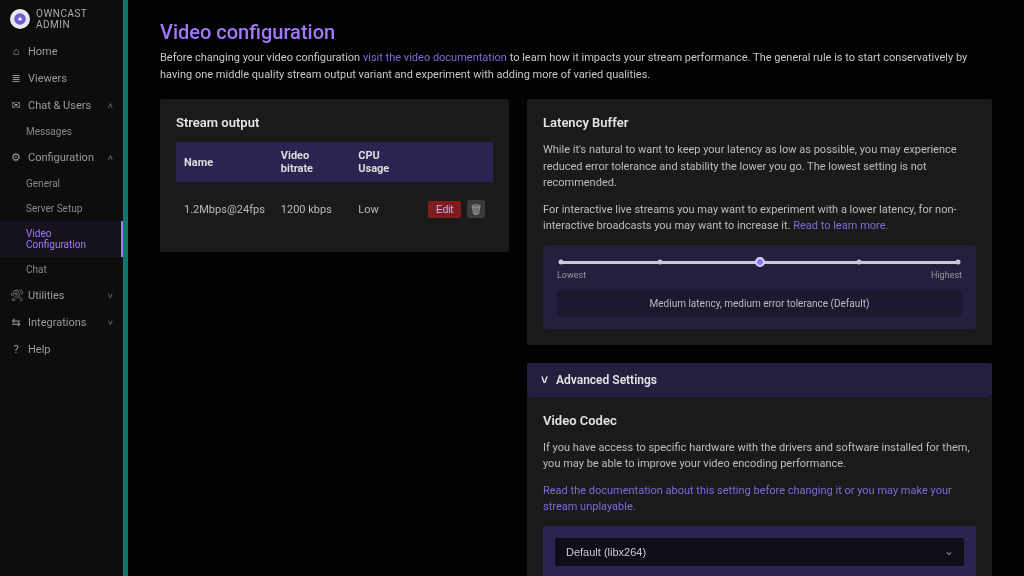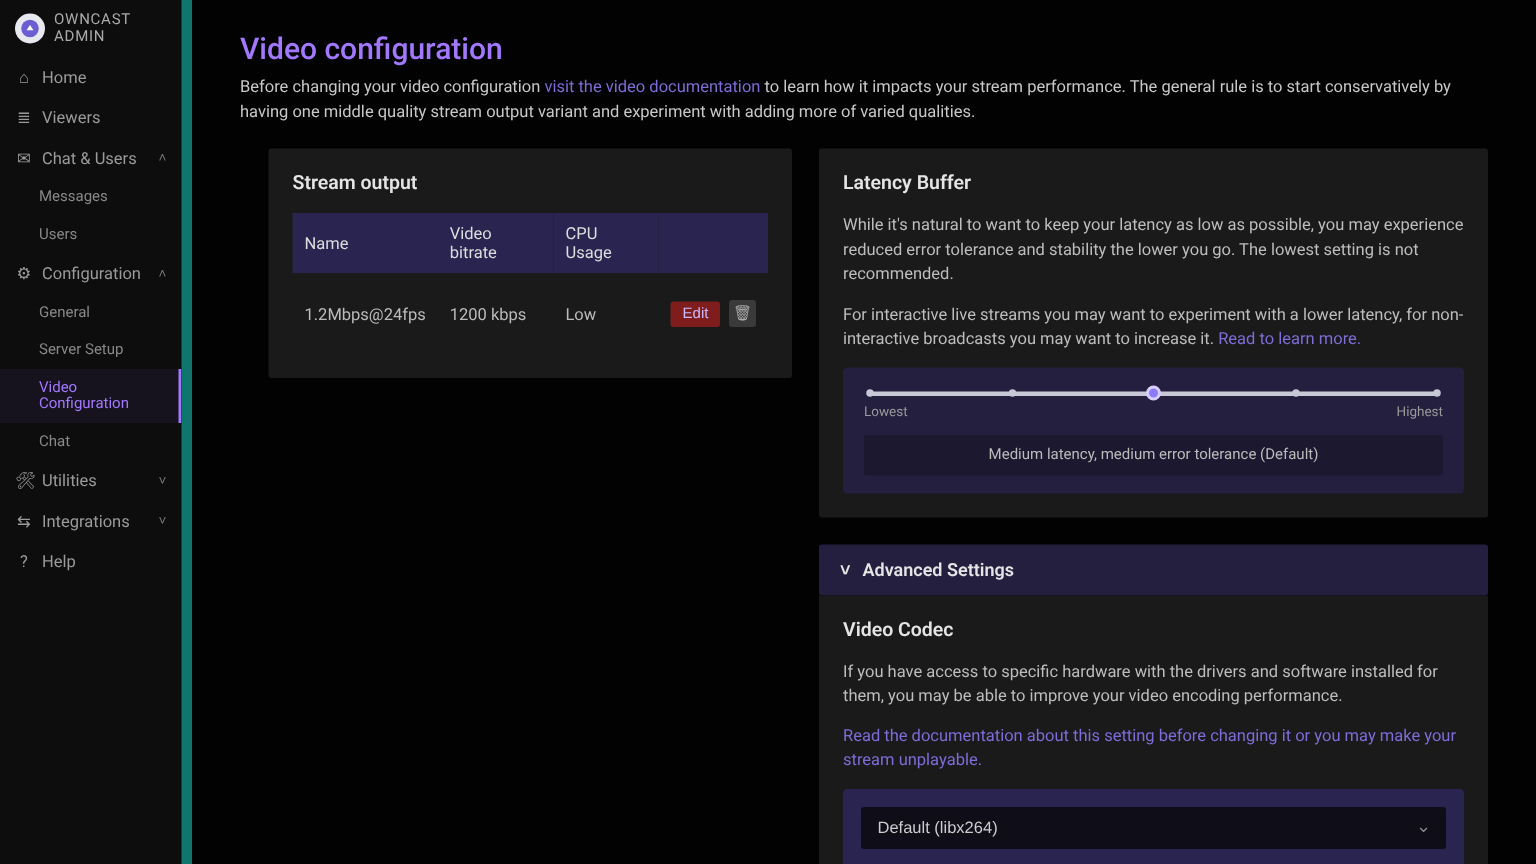--- a/index.html
+++ b/index.html
@@ -8,21 +8,21 @@
   background: #000;
   font-family: -apple-system, BlinkMacSystemFont, "Segoe UI", Roboto, sans-serif;
   color: #ccc;
   overflow: hidden;
   font-size: 12px;
 }
 .app { display: flex; width: 100%; height: 100%; }
 .sidebar {
   width: 128px;
   background: #0d0d0d;
-  border-right: 7px solid #0f766e;
+  border-right: 5px solid #0f766e;
   flex-shrink: 0;
   overflow-y: auto;
 }
 .logo-row {
   display: flex; align-items: center; gap: 6px;
   padding: 8px 10px;
 }
 .logo {
   width: 20px; height: 20px; border-radius: 50%;
   background: #e8e8f0;
@@ -70,32 +70,32 @@
   line-height: 1.5;
   margin-bottom: 16px;
 }
 .page-intro a { color: #7e6cd9; text-decoration: none; }
 .columns { display: flex; gap: 18px; align-items: flex-start; }
 .panel {
   background: #1a1a1a;
   border-radius: 2px;
   padding: 16px;
 }
-.left-col { width: 349px; flex-shrink: 0; margin-left: 19px; }
+.left-col { width: 349px; flex-shrink: 0; }
 .right-col { flex: 1; display: flex; flex-direction: column; gap: 18px; }
 .panel-title { font-size: 13px; font-weight: 600; color: #e5e5e5; margin-bottom: 12px; }
 .panel-desc { font-size: 11px; color: #bdbdbd; line-height: 1.5; margin-bottom: 10px; }
 .panel-desc a { color: #7e6cd9; text-decoration: none; }
 
 .table { width: 100%; border-collapse: collapse; font-size: 11px; }
 .table thead th {
   background: #2a2550;
   text-align: left;
   padding: 7px 8px;
-  font-weight: 400;
+  font-weight: 700;
   color: #ddd;
   font-size: 11px;
 }
 .table tbody td {
   padding: 18px 8px;
   color: #bbb;
 }
 .edit-btn {
   background: #7f1d1d;
   color: #c9b9ff;
@@ -228,21 +228,20 @@
     <div class="nav-item">
       <span class="nav-icon">≣</span>
       <span>Viewers</span>
     </div>
     <div class="nav-item">
       <span class="nav-icon">✉</span>
       <span>Chat &amp; Users</span>
       <span class="chev">˄</span>
     </div>
     <div class="nav-sub">Messages</div>
-    <div class="nav-sub">Users</div>
     <div class="nav-item">
       <span class="nav-icon">⚙</span>
       <span>Configuration</span>
       <span class="chev">˄</span>
     </div>
     <div class="nav-sub">General</div>
     <div class="nav-sub">Server Setup</div>
     <div class="nav-sub active">Video Configuration</div>
     <div class="nav-sub">Chat</div>
     <div class="nav-item">

